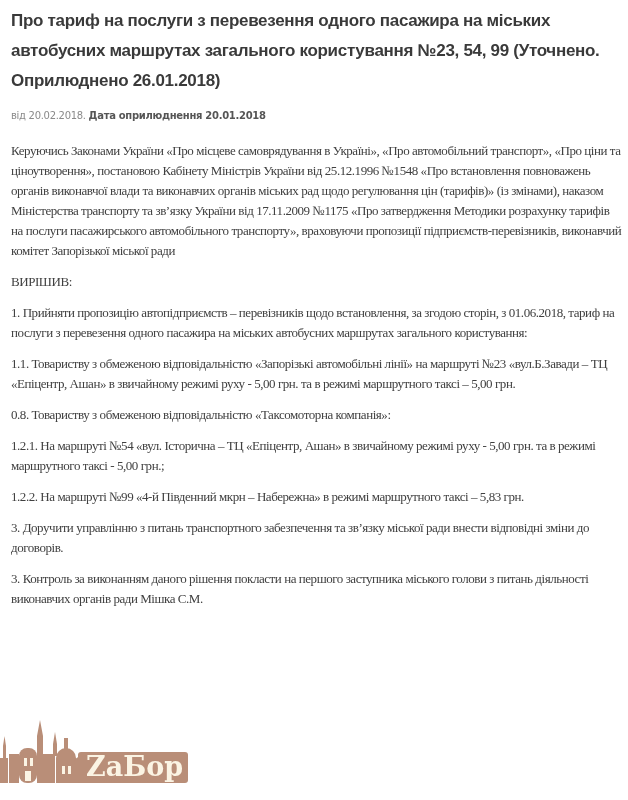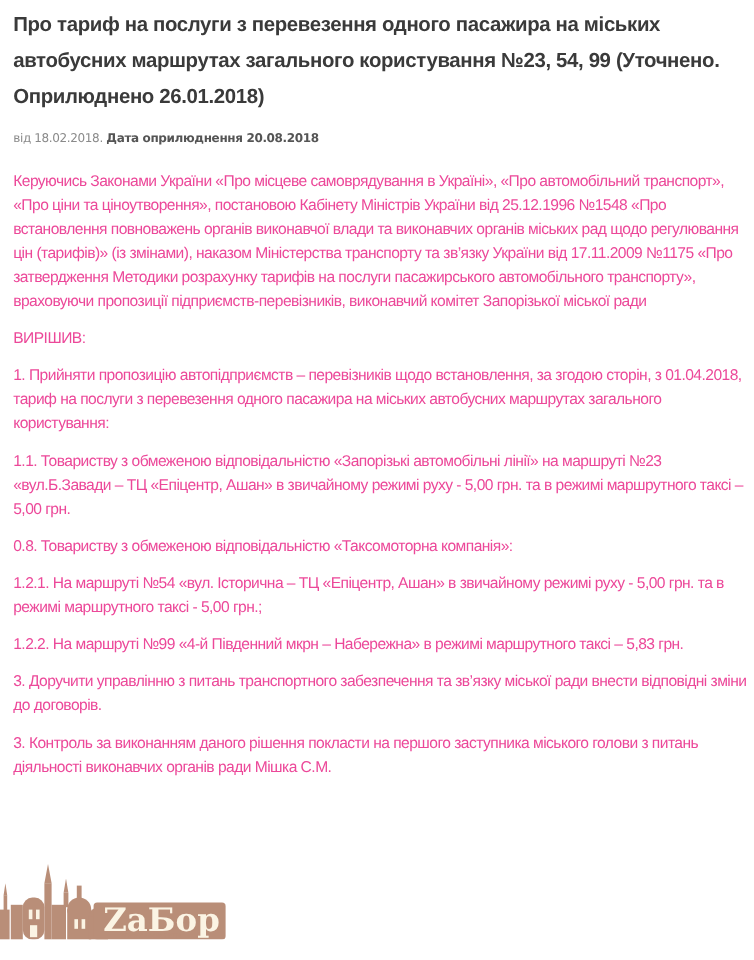--- a/index.html
+++ b/index.html
@@ -16,45 +16,45 @@
     }
     .meta {
       font-family: "DejaVu Sans", sans-serif;
       font-size: 10px;
       color: #8a8a8a;
       margin-top: 14px;
       letter-spacing: -0.3px;
     }
     .meta b { color: #555555; font-weight: bold; }
     .body {
-      font-family: Liberation Sans, sans-serif;
+      font-family: Liberation Serif, serif;
       font-size: 13px;
       line-height: 20px;
-      color: #ec4899;
+      color: #404040;
       margin-top: 20px;
       letter-spacing: -0.45px;
     }
     .body p { margin: 0 0 11px 0; }
     .logo {
       position: absolute; left: 0; top: 718px; width: 190px; height: 65px;
     }
   </style>
 </head>
 <body>
 
 <div class="article">
   <h1 class="title">Про тариф на послуги з перевезення одного пасажира на міських автобусних маршрутах загального користування №23, 54, 99 (Уточнено. Оприлюднено 26.01.2018)</h1>
   <div class="meta">
-    <span>від 18.02.2018.</span>
-    <b>Дата оприлюднення 20.08.2018</b>
+    <span>від 20.02.2018.</span>
+    <b>Дата оприлюднення 20.01.2018</b>
   </div>
   <div class="body">
     <p>Керуючись Законами України «Про місцеве самоврядування в Україні», «Про автомобільний транспорт», «Про ціни та ціноутворення», постановою Кабінету Міністрів України від 25.12.1996 №1548 «Про встановлення повноважень органів виконавчої влади та виконавчих органів міських рад щодо регулювання цін (тарифів)» (із змінами), наказом Міністерства транспорту та зв’язку України від 17.11.2009 №1175 «Про затвердження Методики розрахунку тарифів на послуги пасажирського автомобільного транспорту», враховуючи пропозиції підприємств-перевізників, виконавчий комітет Запорізької міської ради</p>
     <p>ВИРІШИВ:</p>
-    <p>1. Прийняти пропозицію автопідприємств – перевізників щодо встановлення, за згодою сторін, з 01.04.2018, тариф на послуги з перевезення одного пасажира на міських автобусних маршрутах загального користування:</p>
+    <p>1. Прийняти пропозицію автопідприємств – перевізників щодо встановлення, за згодою сторін, з 01.06.2018, тариф на послуги з перевезення одного пасажира на міських автобусних маршрутах загального користування:</p>
     <p>1.1. Товариству з обмеженою відповідальністю «Запорізькі автомобільні лінії» на маршруті №23 «вул.Б.Завади – ТЦ «Епіцентр, Ашан» в звичайному режимі  руху - 5,00 грн. та в режимі маршрутного таксі – 5,00 грн.</p>
     <p>0.8. Товариству з обмеженою відповідальністю «Таксомоторна компанія»:</p>
     <p>1.2.1. На маршруті №54 «вул. Історична – ТЦ «Епіцентр, Ашан» в звичайному режимі руху - 5,00 грн. та в режимі маршрутного таксі - 5,00 грн.;</p>
     <p>1.2.2. На маршруті №99 «4-й Південний мкрн – Набережна» в режимі маршрутного таксі – 5,83 грн.</p>
     <p>3. Доручити управлінню з питань транспортного забезпечення та зв’язку міської ради внести відповідні зміни до договорів.</p>
     <p>3. Контроль за виконанням даного рішення покласти на першого заступника міського голови з питань діяльності виконавчих органів ради  Мішка С.М.</p>
   </div>
 </div>
 
 <div class="logo">

